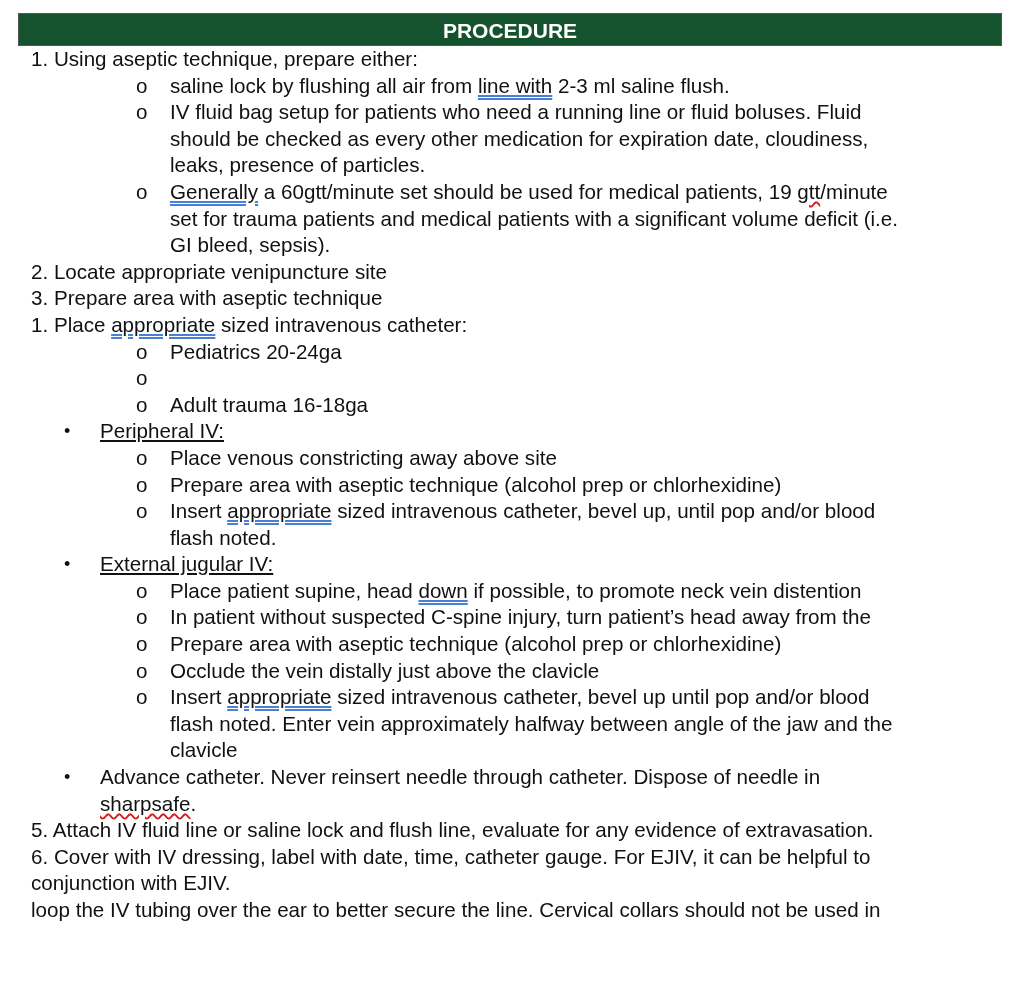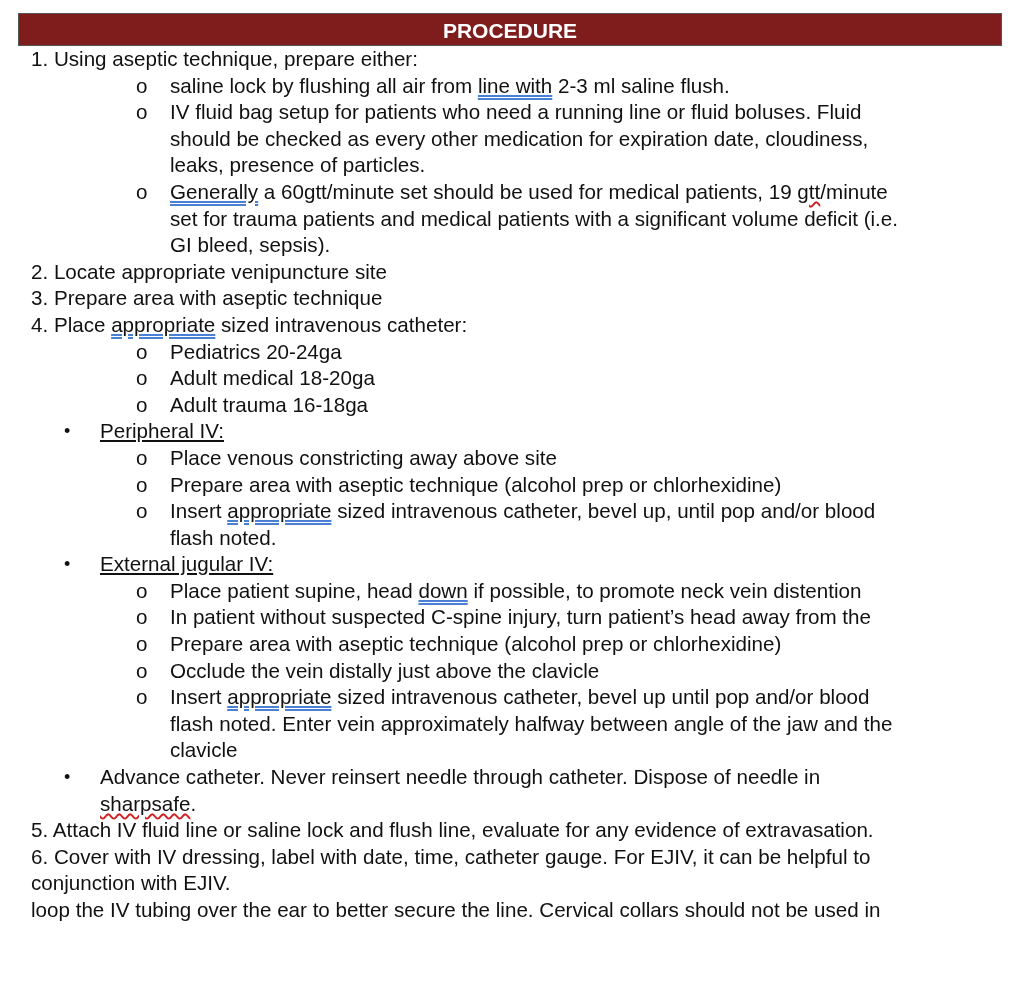--- a/index.html
+++ b/index.html
@@ -1,19 +1,19 @@
 <!DOCTYPE html>
 <html><head>
 <meta charset="utf-8">
 <style>
   html, body { margin: 0; padding: 0; background: #ffffff; }
   body { width: 1024px; height: 993px; position: relative; overflow: hidden;
          font-family: "Liberation Sans", sans-serif; color: #111111; }
   .header { position: absolute; left: 18px; top: 13px; width: 984px; height: 33px;
-            background: #7f1d1d; color: #ffffff; font-weight: bold; font-size: 21px;
+            background: #14532d; color: #ffffff; font-weight: bold; font-size: 21px;
             text-align: center; line-height: 34px; border: 1px solid #555; box-sizing: border-box; }
   .content { position: absolute; left: 0; top: 46px; width: 1024px; font-size: 20.6px; line-height: 26.6px; }
   .line { position: relative; white-space: nowrap; height: 26.6px; }
   .num { padding-left: 31px; }
   .circ { position: absolute; left: 136px; }
   .sub { padding-left: 170px; }
   .dot { position: absolute; left: 64px; font-size: 18px; }
   .bul { padding-left: 100px; }
   .u { text-decoration: underline; }
   .blue-u { text-decoration: underline; text-decoration-color: #4a7fd6; text-decoration-style: double; }
@@ -40,30 +40,29 @@
   <div class="line sub">
     <span class="circ">o</span>
     <span class="blue-u">Generally</span><span> a 60gtt/minute set should be used for medical patients, 19 </span><span class="red-u">gtt</span><span>/minute</span>
   </div>
   <div class="line sub">set for trauma patients and medical patients with a significant volume deficit (i.e.</div>
   <div class="line sub">GI bleed, sepsis).</div>
 
   <div class="line num">2. Locate appropriate venipuncture site</div>
   <div class="line num">3. Prepare area with aseptic technique</div>
   <div class="line num">
-    <span>4. Place </span><span class="blue-u">appropriate</span><span> sized intravenous catheter:</span>
+    <span>1. Place </span><span class="blue-u">appropriate</span><span> sized intravenous catheter:</span>
   </div>
 
   <div class="line sub">
     <span class="circ">o</span>
     <span>Pediatrics 20-24ga</span>
   </div>
   <div class="line sub">
     <span class="circ">o</span>
-    <span>Adult medical 18-20ga</span>
   </div>
   <div class="line sub">
     <span class="circ">o</span>
     <span>Adult trauma 16-18ga</span>
   </div>
 
   <div class="line bul">
     <span class="dot">•</span>
     <span class="u">Peripheral IV:</span>
   </div>

